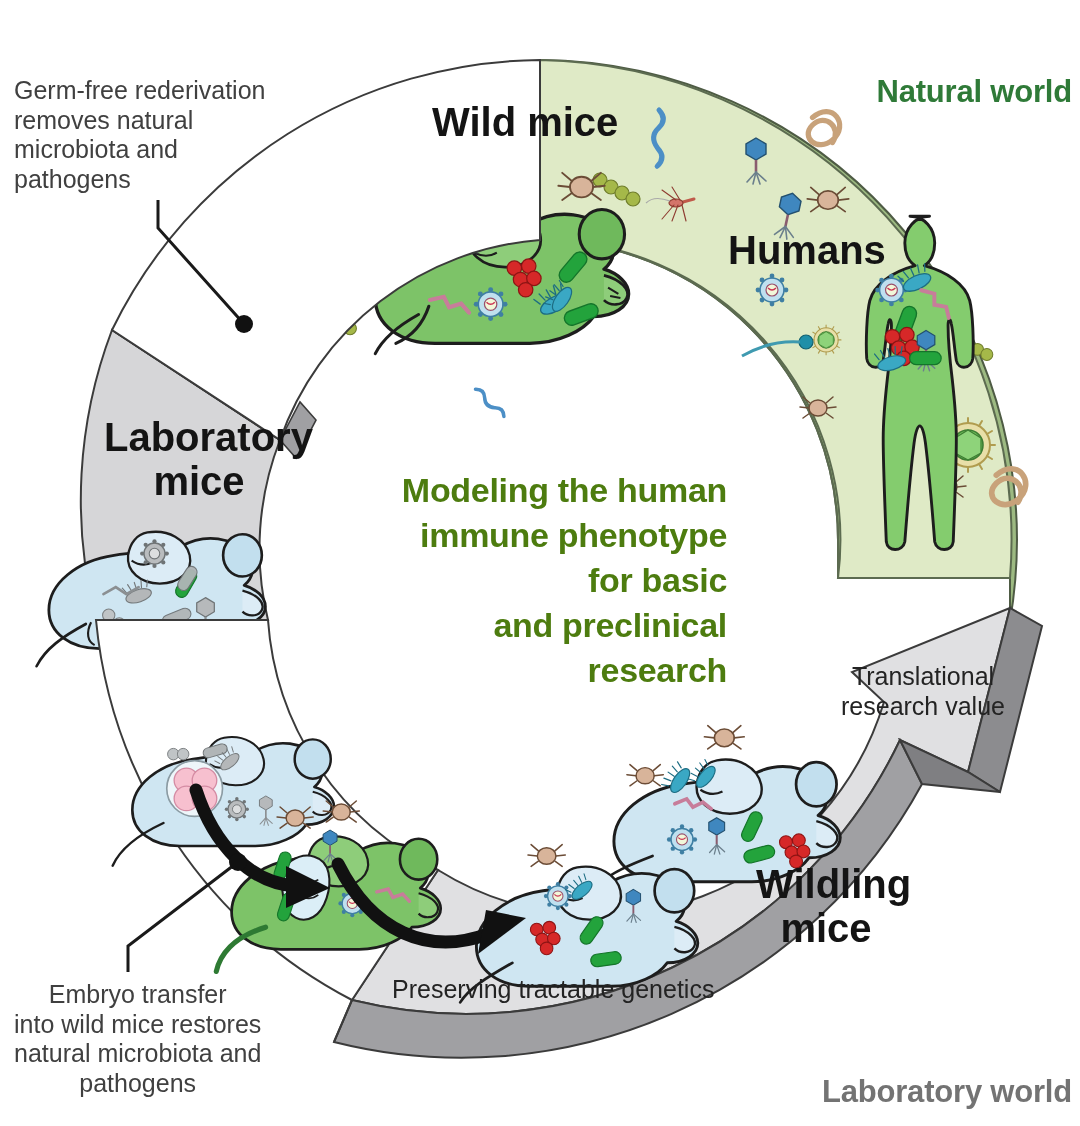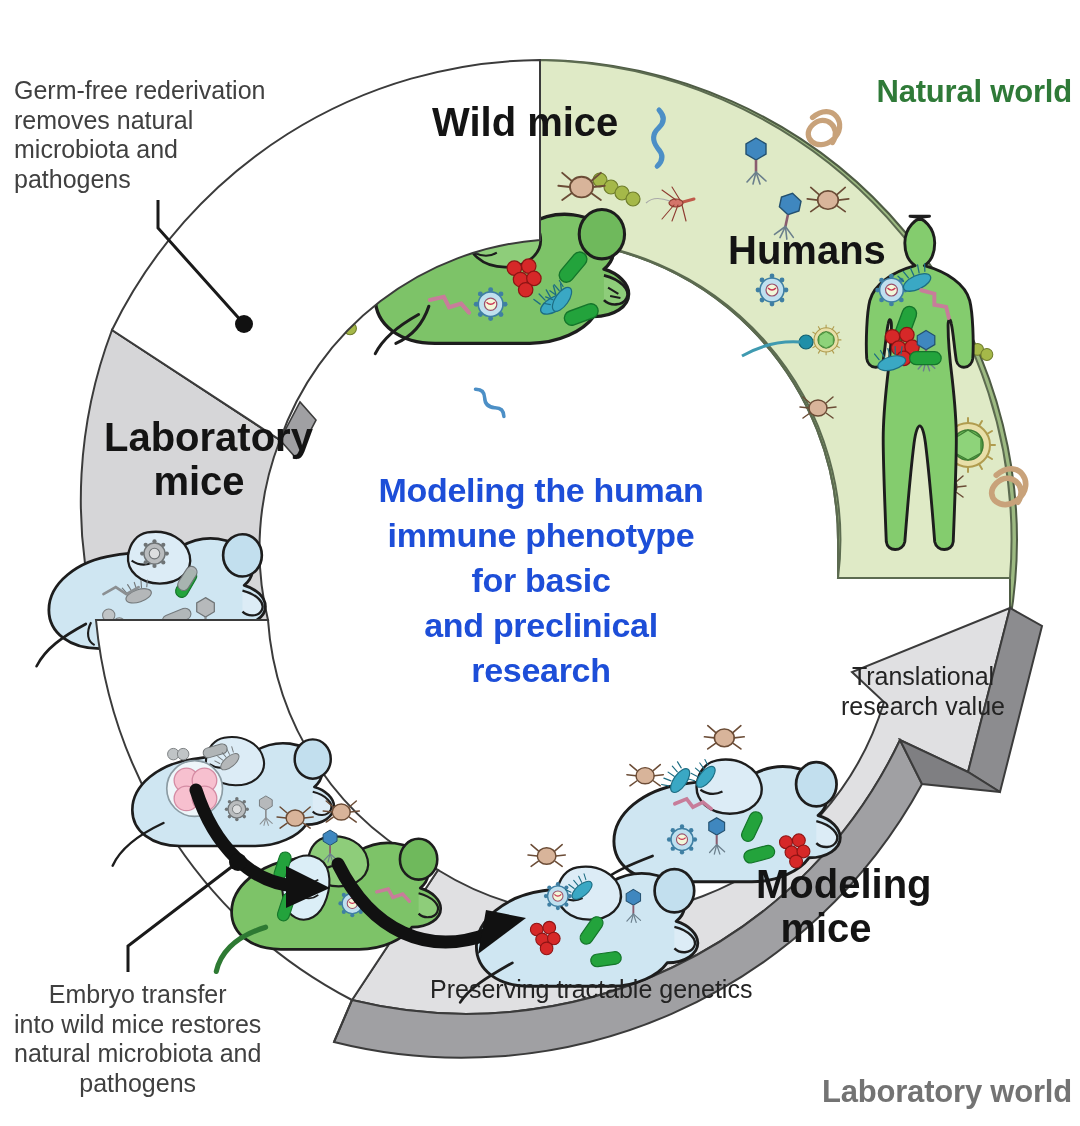--- a/index.html
+++ b/index.html
@@ -20,24 +20,24 @@
 
   .arclabel{position:absolute;font-weight:bold;font-size:40px;color:#141414;
             line-height:1.1;text-align:center;}
   #label-wild-mice{left:432px;top:100px;}
   #label-humans{left:728px;top:228px;}
   #label-lab-mice{left:104px;top:415px;text-align:center;width:190px;}
   #label-wildling-mice{left:756px;top:862px;text-align:center;width:140px;}
 
   .arcnote{position:absolute;font-size:25px;color:#232323;line-height:1.2;}
   #note-translational{left:820px;top:661px;text-align:center;width:206px;}
-  #note-genetics{left:392px;top:974px;margin-left:38px;}
-
-  #center-title{position:absolute;left:355px;top:468px;width:372px;text-align:center;
-                font-weight:bold;font-size:34px;line-height:1.32;color:#1d4ed8;
+  #note-genetics{left:392px;top:974px;}
+
+  #center-title{position:absolute;left:355px;top:468px;width:372px;text-align:right;
+                font-weight:bold;font-size:34px;line-height:1.32;color:#4d7c0f;
                 white-space:pre-line;letter-spacing:-.3px;}
 </style>
 </head>
 <body>
 
 <div id="stage">
 
   <svg class="scene" viewBox="0 0 1080 1126">
     <defs>
       <clipPath id="clipNatural">
@@ -449,21 +449,21 @@
 
   <div class="worldlabel" id="label-laboratory">Laboratory world</div>
 
   <div class="arclabel" id="label-wild-mice">Wild mice</div>
 
   <div class="arclabel" id="label-humans">Humans</div>
 
   <div class="arclabel" id="label-lab-mice" style="white-space:pre-line;">Laboratory
 mice</div>
 
-  <div class="arclabel" id="label-wildling-mice" style="white-space:pre-line;">Modeling
+  <div class="arclabel" id="label-wildling-mice" style="white-space:pre-line;">Wildling
 mice</div>
 
   <div class="arcnote" id="note-translational" style="white-space:pre-line;">Translational
 research value</div>
 
   <div class="arcnote" id="note-genetics">Preserving tractable genetics</div>
 
   <div id="center-title">Modeling the human
 immune phenotype
 for basic

